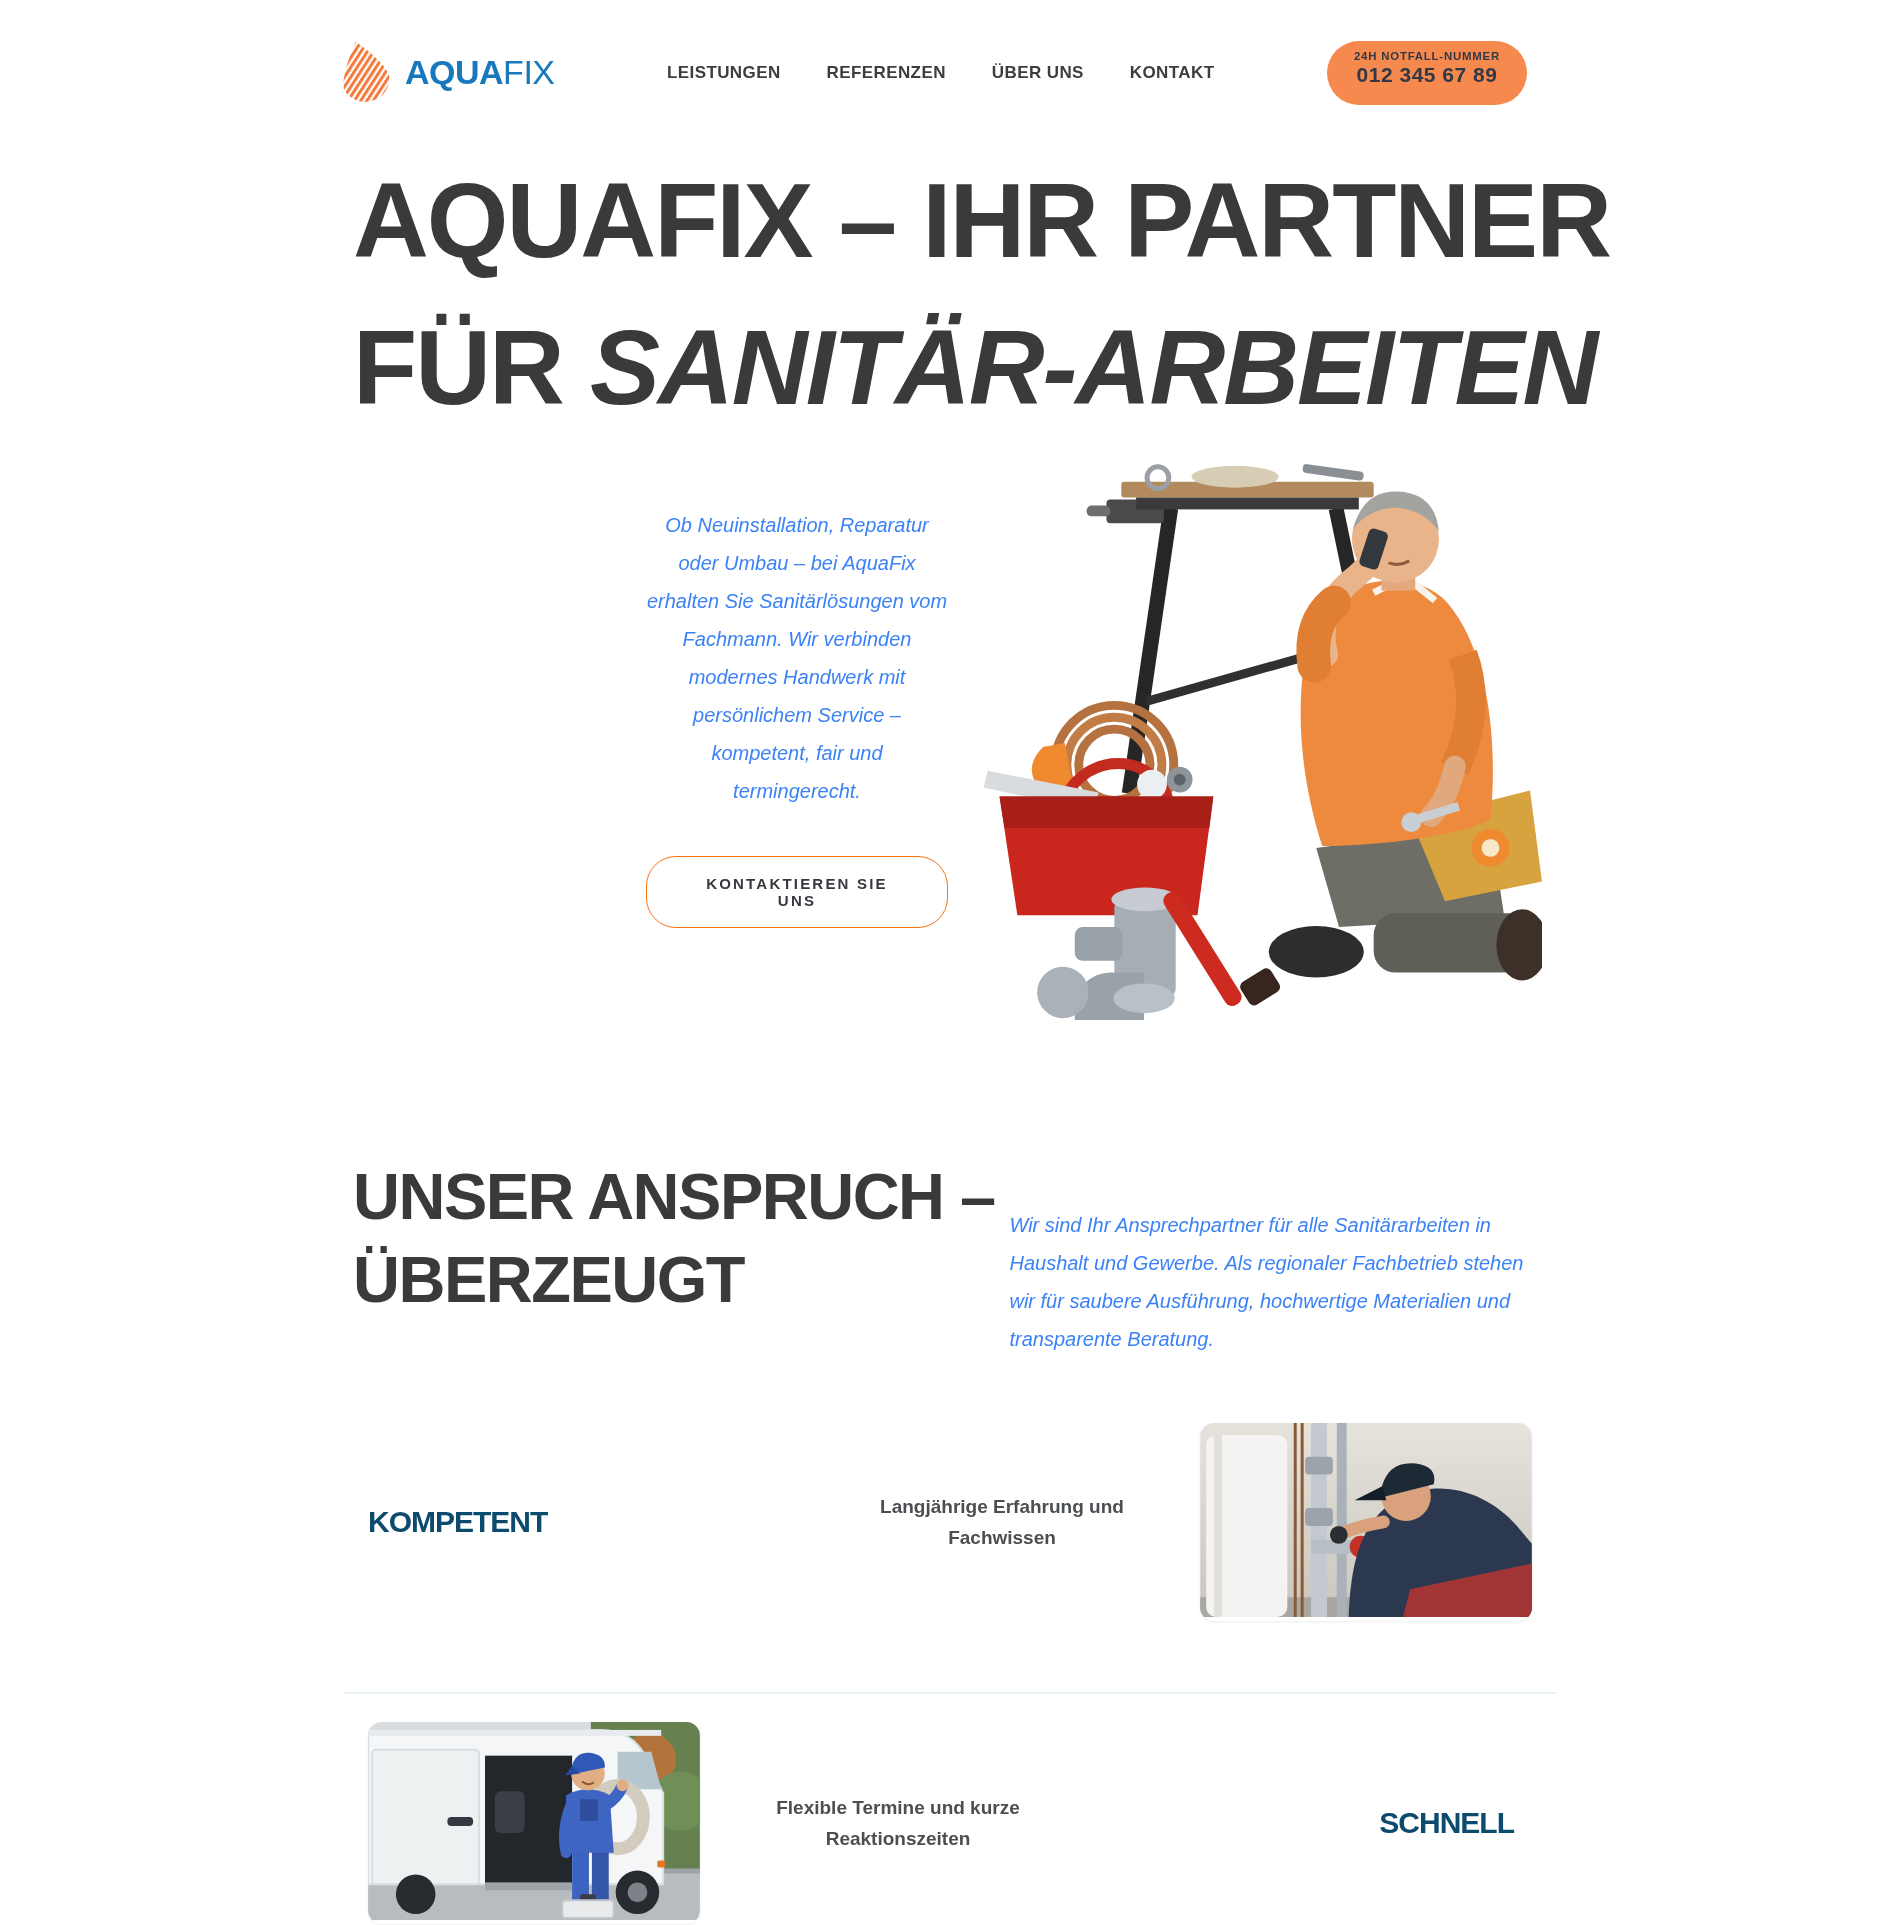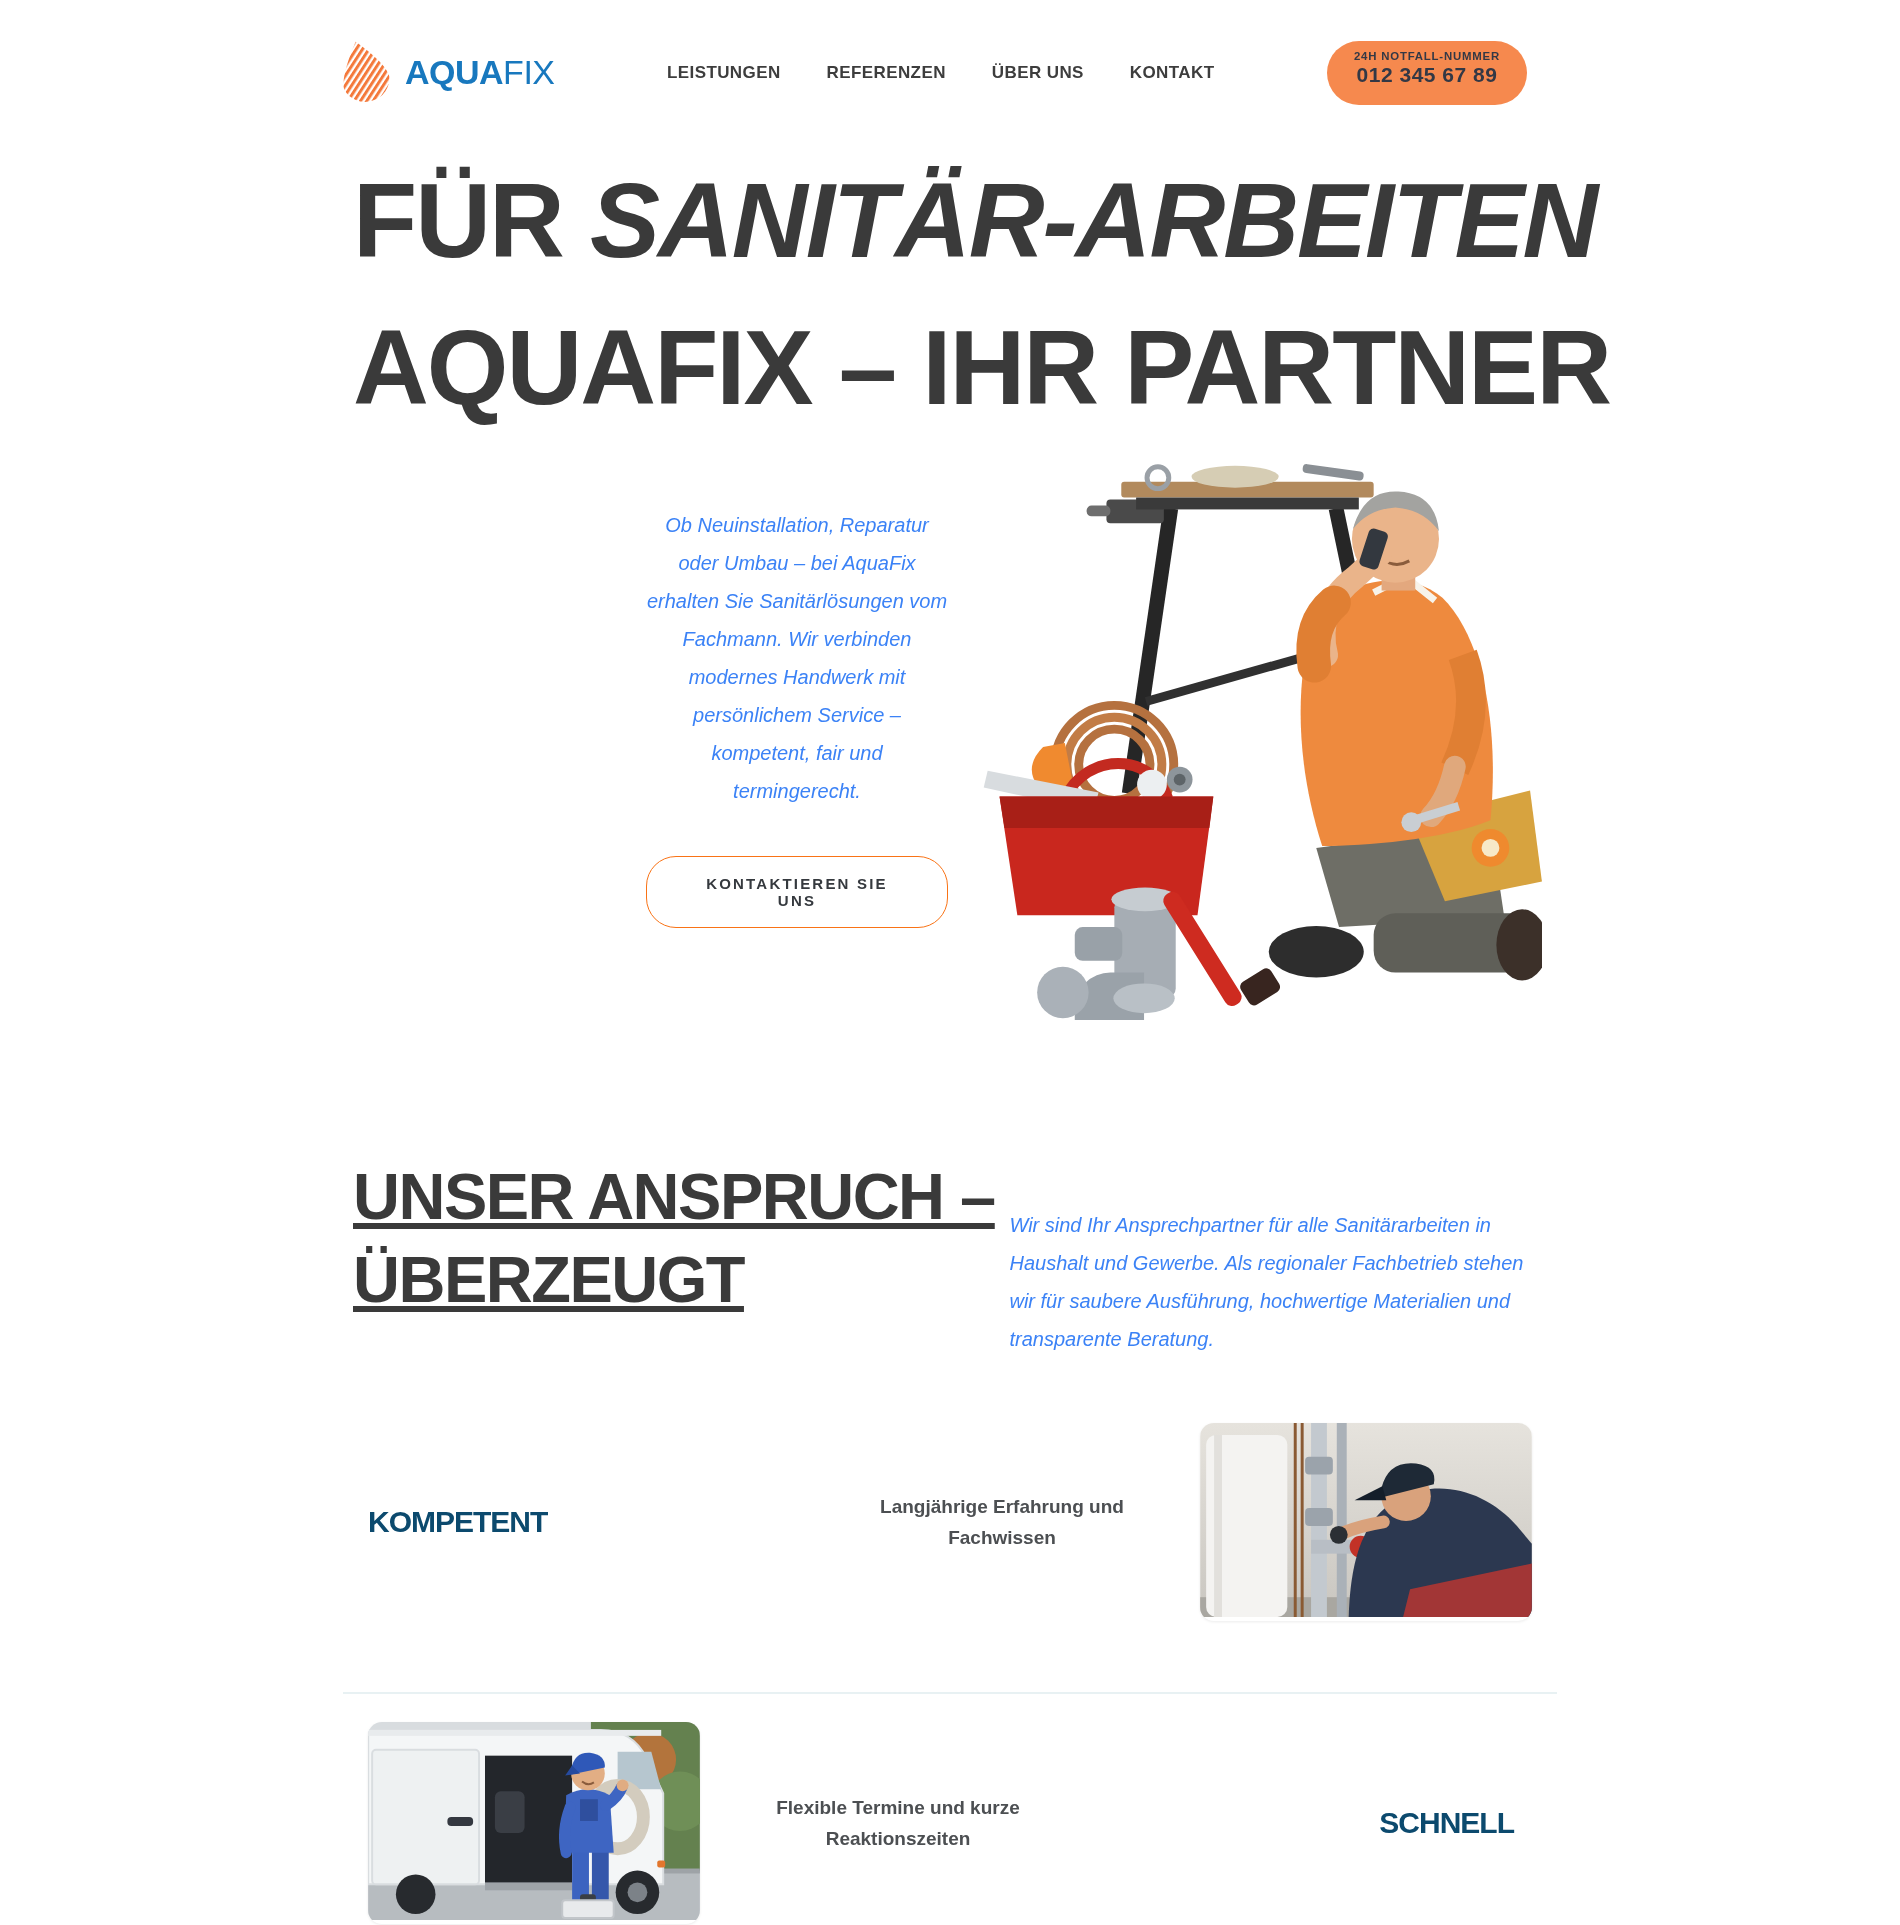--- a/index.html
+++ b/index.html
@@ -24,21 +24,21 @@
   .hero-title .italic { font-style:italic; }
   .hero-row { display:flex; margin-top:65px; padding:0 173px 0 149px; }
   .hero-copy { width:639px; margin-left:312px; text-align:center; }
   .body-par { font-size:20px; line-height:38px; color:#3b82f6; margin:0;font-style:italic; }
   .cta-button { margin-top:46px; display:inline-block; background:#fff; border:1px solid #f97316; border-radius:30px; padding:18px 50px; font-size:15px; font-weight:700; letter-spacing:2.2px; color:#35393e; cursor:pointer; font-family:"Liberation Sans",sans-serif; }
   .hero-figure { margin-left:auto; margin-top:-54px; width:594px; height:579px; }
 
   
   .about { display:flex; margin-top:124px; padding:0 168px; }
   .about-title { width:762px; margin:0; font-size:65px; line-height:83px; font-weight:700; letter-spacing:-1.5px; color:#3a3a3a; }
-  .about-title .line { display:block; white-space:nowrap;text-decoration:underline; }
+  .about-title .line { display:block; white-space:nowrap; }
   .about-title .italic { font-style:italic; }
   .about-copy { width:624px; margin-left:auto; padding-top:51px; }
 
   
   .features { margin-top:65px; padding:0 183px; }
   .feature-row { display:grid; align-items:center; }
   .row-1 { grid-template-columns:436px 1fr 332px; }
   .row-2 { grid-template-columns:332px 1fr 436px; margin-top:28px; }
   .feature-title { font-size:30px; font-weight:700; letter-spacing:-1px; color:#0c4a6e; margin:0; }
   .row-2 .feature-title { text-align:right; padding-right:18px; }
@@ -75,22 +75,22 @@
     </nav>
 
     <button class="emergency-pill">
       <span class="emergency-label">24H NOTFALL-NUMMER</span>
       <span class="emergency-phone">012 345 67 89</span>
     </button>
   </header>
 
   <section>
     <h1 class="hero-title">
+      <span class="line">AQUAFIX – IHR PARTNER</span>
       <span class="line"><span>FÜR </span><span class="italic">SANITÄR-ARBEITEN</span></span>
-      <span class="line">AQUAFIX – IHR PARTNER</span>
     </h1>
 
     <div class="hero-row">
       <div class="hero-copy">
         <p class="body-par">Ob Neuinstallation, Reparatur oder Umbau – bei AquaFix erhalten Sie Sanitärlösungen vom Fachmann. Wir verbinden modernes Handwerk mit persönlichem Service – kompetent, fair und termingerecht.</p>
         <button class="cta-button">KONTAKTIEREN SIE UNS</button>
       </div>
 
       <div class="hero-figure">
         <svg width="594" height="579" viewBox="0 0 600 585" role="img" aria-label="Kniender Klempner mit Telefon, Werkzeuggürtel, rotem Werkzeugkasten, Kupferrohr-Rolle und PVC-Rohren">

